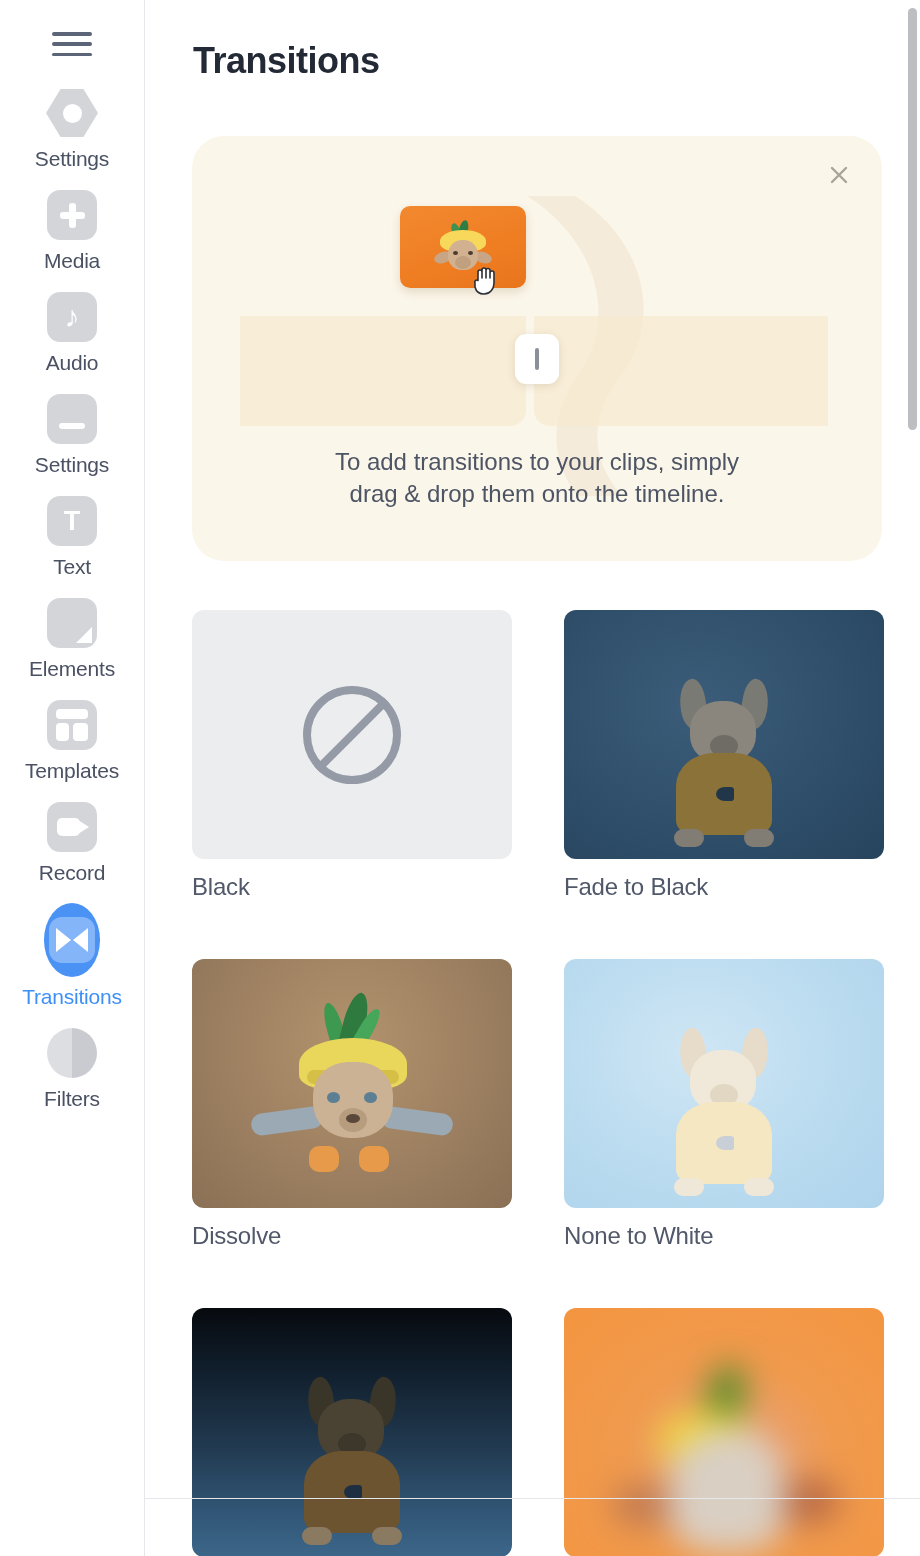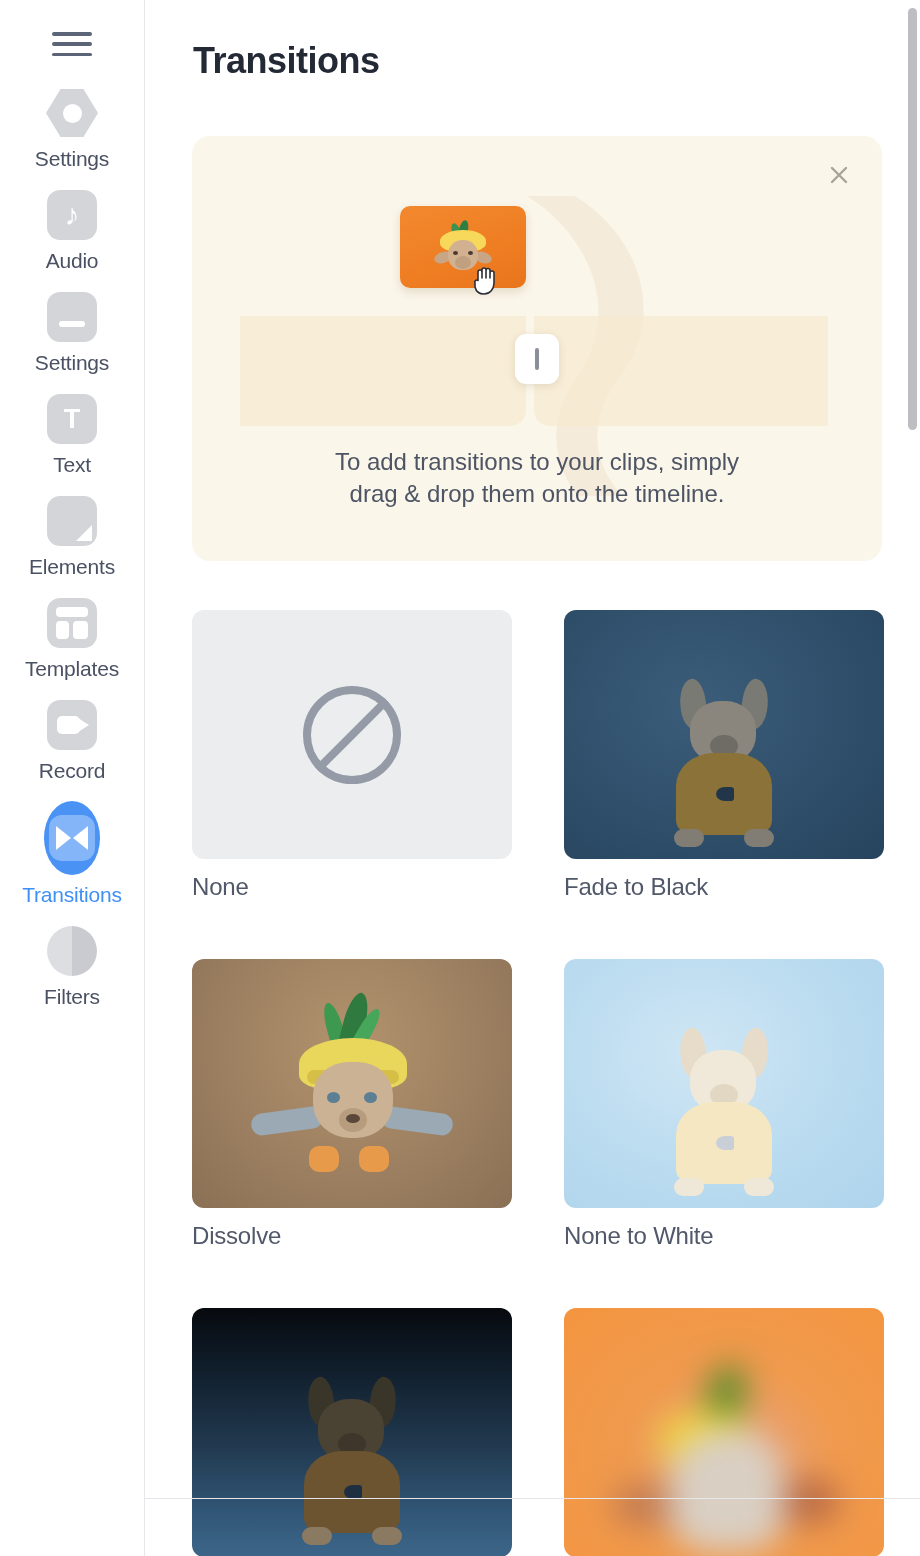--- a/index.html
+++ b/index.html
@@ -108,21 +108,21 @@
   
   .main { position: relative; width: 775px; height: 1556px; background:#fff; overflow:hidden; }
   .page-title {
     font-size: 36px; font-weight: bold; color: #232a36;
     position:absolute; left: 48px; top: 40px; letter-spacing: -0.5px;
   }
 
   .banner {
     position:absolute; left: 47px; top: 136px;
     width: 690px; height: 425px;
-    background: #fbf6ea; border-radius: 18px; overflow: hidden;
+    background: #fbf6ea; border-radius: 32px; overflow: hidden;
   }
   .banner-close {
     position: absolute; right: 26px; top: 22px; width: 34px; height: 34px;
     display:flex; align-items:center; justify-content:center; cursor:pointer;
   }
   .banner-close svg { display:block; }
 
   .swoosh {
     position:absolute; left: 215px; top: 60px; width: 330px; height: 300px;
     overflow: hidden; pointer-events:none;
@@ -271,20 +271,29 @@
 
       <div class="nav-item">
         <div class="nav-icon">
           <div class="chip hex">
             <div class="hole"></div>
           </div>
         </div>
         <div class="nav-label">Settings</div>
       </div>
 
+      <div class="nav-item">
+        <div class="nav-icon">
+          <div class="chip">
+            <div class="plus-v"></div>
+            <div class="plus-h"></div>
+          </div>
+        </div>
+        <div class="nav-label">Media</div>
+      </div>
 
       <div class="nav-item">
         <div class="nav-icon">
           <div class="chip">
             <span class="note-glyph">♪</span>
           </div>
         </div>
         <div class="nav-label">Audio</div>
       </div>
 
@@ -402,21 +411,21 @@
         <div>drag &amp; drop them onto the timeline.</div>
       </div>
     </div>
 
     <div class="grid">
 
       <div class="card">
         <div class="card-thumb none-thumb">
           <div class="no-sign"></div>
         </div>
-        <div class="card-label">None</div>
+        <div class="card-label">Black</div>
       </div>
 
       <div class="card">
         <div class="card-thumb fb-thumb">
           <div class="dogfig sit-dog">
             <div class="sd-ear-l" style="background:#7a7a74"></div>
             <div class="sd-ear-r" style="background:#7a7a74"></div>
             <div class="sd-head" style="background:#8a867d"></div>
             <div class="sd-snout" style="background:#6f6c66"></div>
             <div class="sd-body" style="background:#8b7239"></div>

